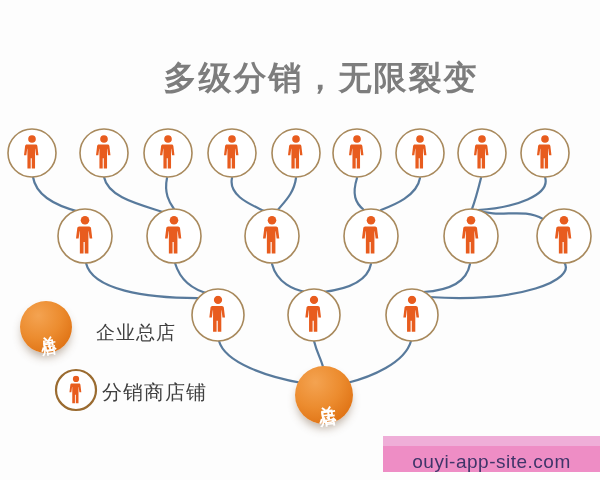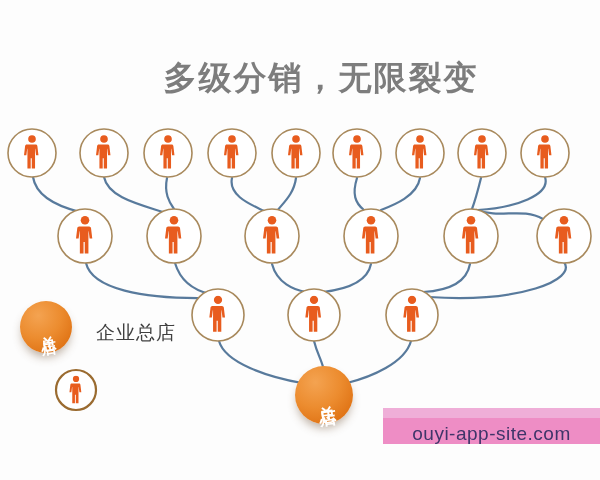--- a/index.html
+++ b/index.html
@@ -49,21 +49,21 @@
     position:absolute;left:80px;top:320px;
     font-size:19px;color:var(--legend-text,#3f3f3f);letter-spacing:1px;margin-left:16px;
   }
   .legend-person-svg{position:absolute;left:52px;top:366px;}
   .legend-label-2{
     position:absolute;left:102px;top:379px;
     font-size:20px;color:var(--legend-text,#3f3f3f);letter-spacing:1px;
   }
 
   .watermark{
-    position:absolute;left:383px;top:408px;width:217px;height:36px;
+    position:absolute;left:383px;top:436px;width:217px;height:36px;
     background:linear-gradient(to bottom,
       var(--banner-pink-light,#efaed8) 0px,var(--banner-pink-light,#efaed8) 10px,
       var(--banner-pink,#ee8dc5) 10px,var(--banner-pink,#ee8dc5) 100%);
     display:flex;align-items:center;justify-content:center;
     padding-top:16px;box-sizing:border-box;
   }
   .watermark span{
     font-size:19px;color:var(--banner-text,#3f3569);letter-spacing:.5px;
   }
 </style>
@@ -182,18 +182,19 @@
 
   <div class="big-circle legend-head-store">
     <span class="vertical-label">总店</span>
   </div>
   <div class="legend-label-1">企业总店</div>
 
   <svg class="legend-person-svg" width="48" height="48" viewBox="0 0 48 48">
     <circle cx="24" cy="24" r="20" fill="#ffffff" stroke="#9a6b30" stroke-width="2.2"></circle>
     <use href="#person-symbol" x="16.5" y="9.5" width="15" height="29"></use>
   </svg>
+  <div class="legend-label-2">分销商店铺</div>
 
   <div class="watermark">
     <span>ouyi-app-site.com</span>
   </div>
 
 </div>
 
 </body></html>

